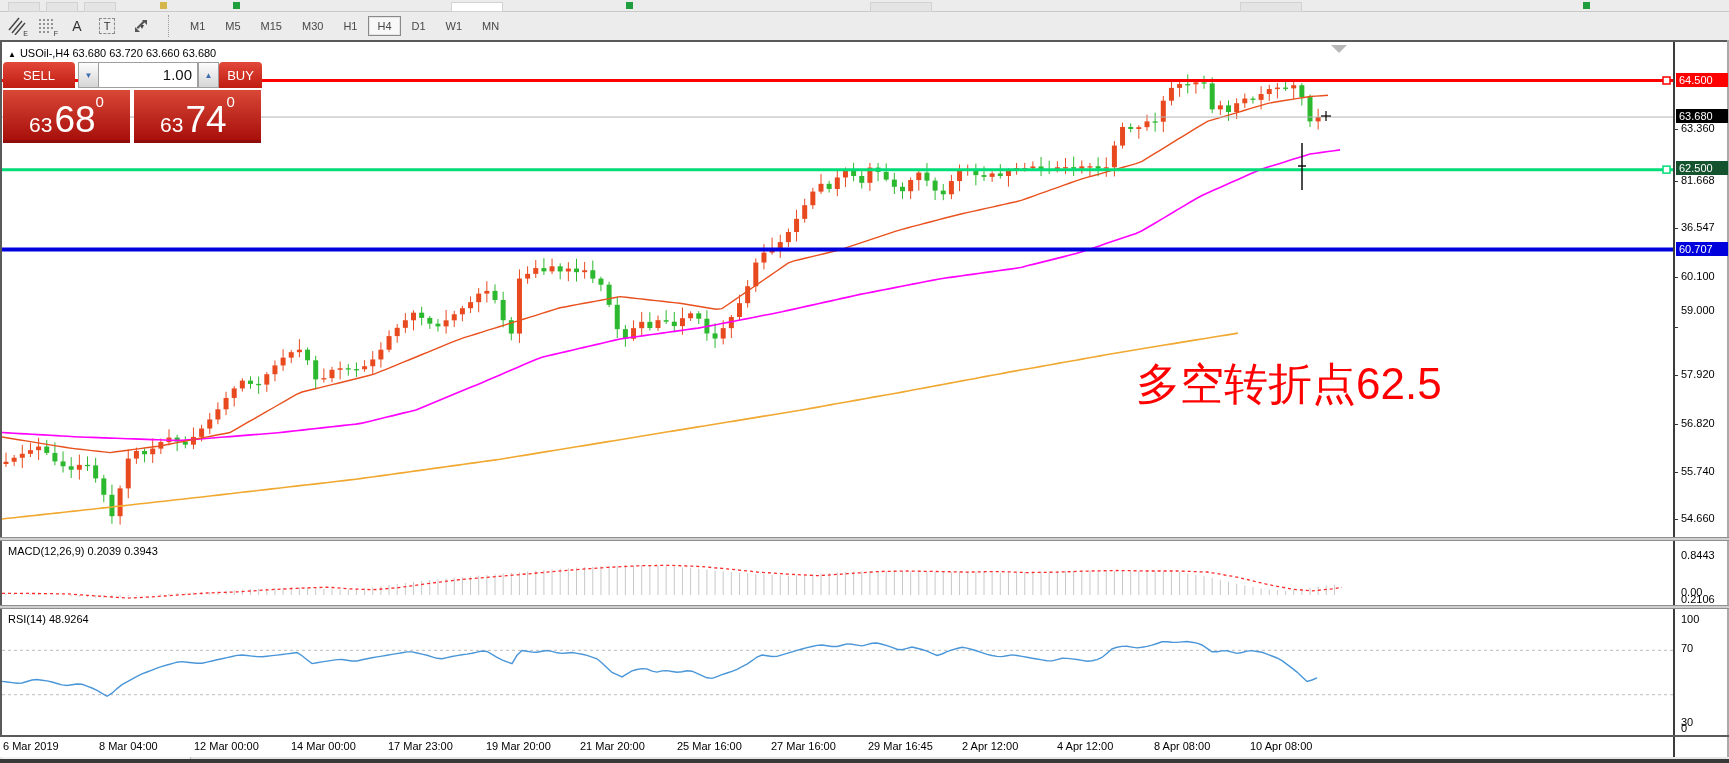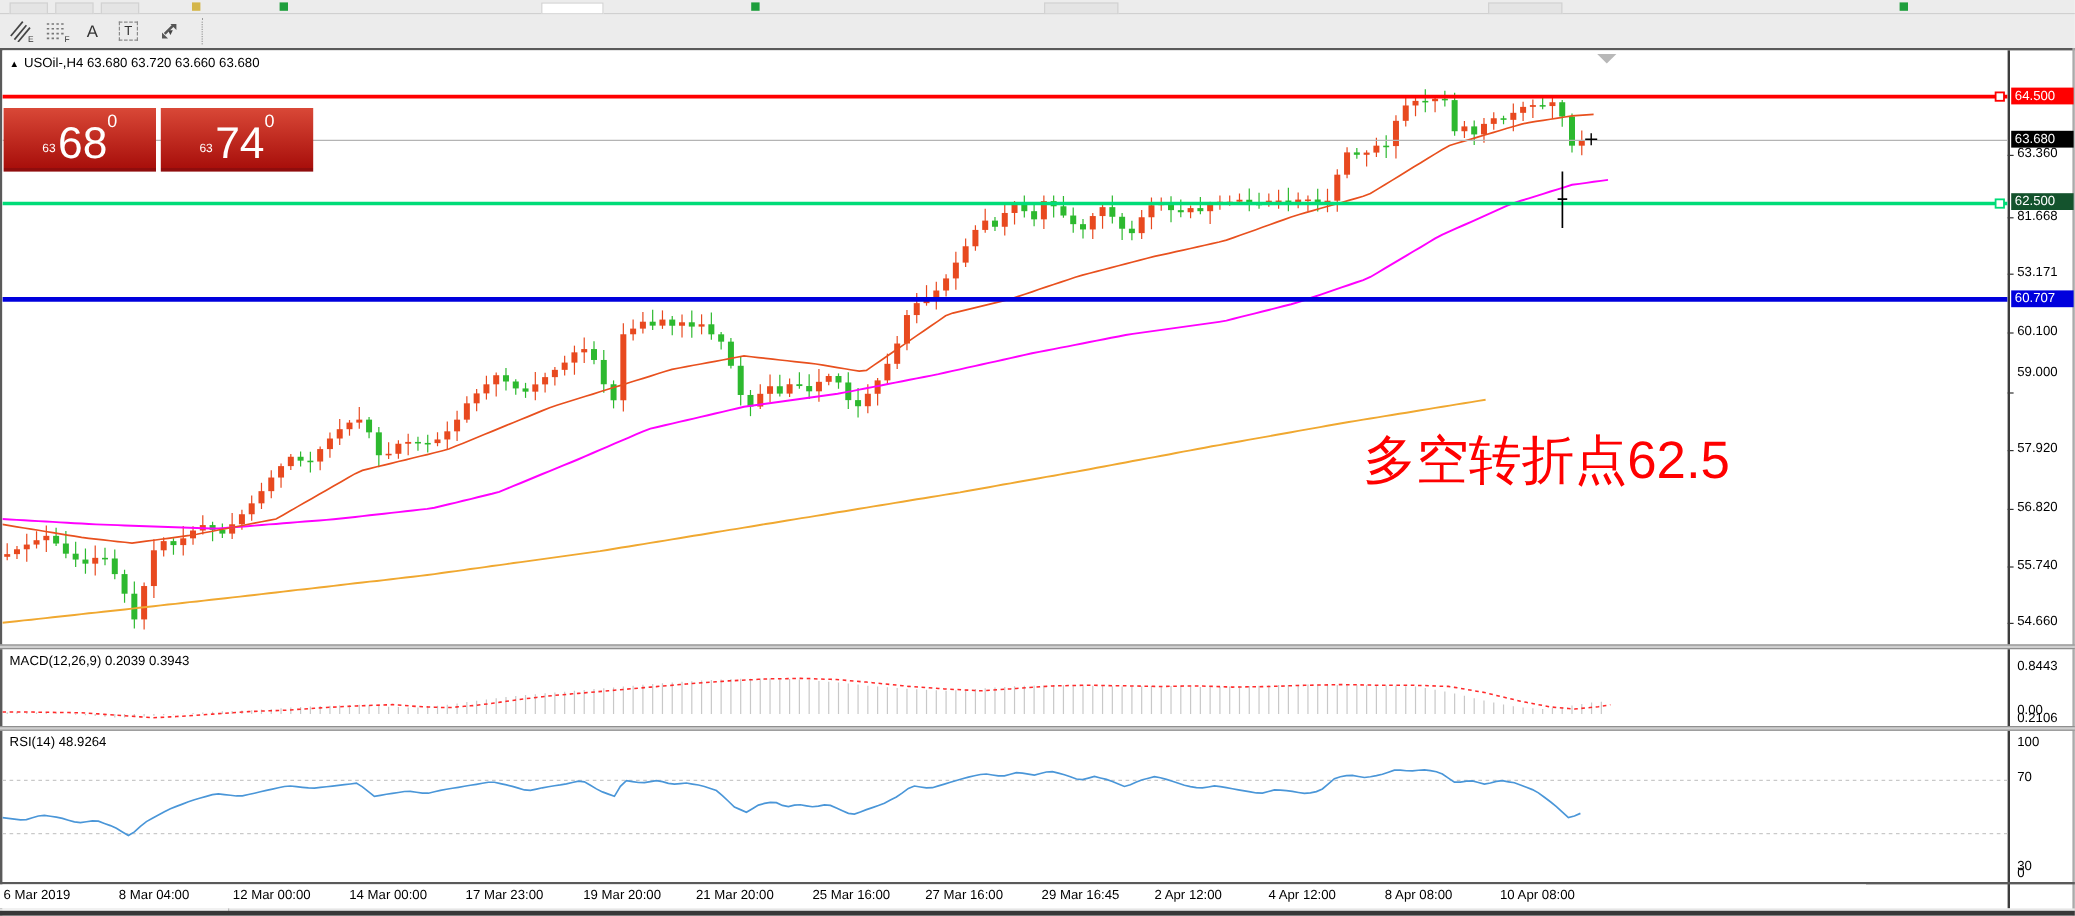--- a/index.html
+++ b/index.html
@@ -46,21 +46,21 @@
   .tp-sell{left:0;width:72px;}
   .tp-buy{left:216px;width:43px;}
   .tp-step{position:absolute;top:0;width:19px;height:24px;background:linear-gradient(#fdfdfd,#d6d6d6);border:1px solid #9f9f9f;
      color:#3c6bb0;font-size:8px;display:flex;align-items:center;justify-content:center;}
   .tp-step.down{left:75px;}
   .tp-step.up{left:195px;}
   .tp-vol{position:absolute;left:95px;top:0;width:93px;height:24px;background:#fff;border:1px solid #9f9f9f;
      font-size:15px;color:#111;text-align:right;padding-right:5px;line-height:24px;}
   .tp-big{position:absolute;top:28px;width:127px;height:48px;background:linear-gradient(#d94837,#a80f0b);
      border-bottom:3px solid #8f0d0d;color:#fff;display:flex;align-items:flex-end;justify-content:center;padding-bottom:2px;box-sizing:content-box;}
-  .tp-big .small{font-size:10px;line-height:26px;margin-right:2px;}
+  .tp-big .small{font-size:21px;line-height:26px;margin-right:2px;}
   .tp-big .big{font-size:37px;line-height:37px;font-weight:400;}
   .tp-big .sup{font-size:15px;line-height:15px;align-self:flex-start;margin-top:4px;}
   .tp-big.sell{left:0;}
   .tp-big.buy{left:131px;}
   
   .cn-note{left:1136px;top:360px;font-size:44px;color:#ff0000;z-index:20;white-space:nowrap;line-height:48px;}
   svg{position:absolute;}
 </style>
 </head>
 <body>
@@ -103,20 +103,31 @@
     <span style="border:1px dashed #8a8a8a;padding:1px 4px;font-size:11px;color:#333;">T</span>
   </div>
   <div class="tool-icon" style="width:34px;">
     <svg width="16" height="16" viewBox="0 0 16 16">
       <path d="M9 2 L14 2 L14 7 L11.5 4.5 L5 11 L3.5 9.5 L10 3 Z" fill="#555"></path>
       <path d="M2 14 L2 9 L4.5 11.5 L6 13 L7 14 Z" fill="#555"></path>
     </svg>
     <span style="font-size:8px;color:#444;margin-left:2px;">▾</span>
   </div>
   <div class="tool-sep"></div>
+  <div class="tf-row" id="tf-row">
+      <div class="tf-btn">M1</div>
+      <div class="tf-btn">M5</div>
+      <div class="tf-btn">M15</div>
+      <div class="tf-btn">M30</div>
+      <div class="tf-btn">H1</div>
+      <div class="tf-btn active">H4</div>
+      <div class="tf-btn">D1</div>
+      <div class="tf-btn">W1</div>
+      <div class="tf-btn">MN</div>
+    </div>
 </div>
 
 <div class="abs win-top-border"></div>
 <div class="abs win-left-border"></div>
 <div class="abs win-right-border"></div>
 
 <div class="abs main-panel"></div>
 <svg id="svg-main" style="left:2px;top:42px;z-index:10;" width="1671" height="495">
     <line x1="4" y1="410.67657239607416" x2="4" y2="424.94135112292" stroke="#e8491f" stroke-width="1"></line>
     <rect x="1.5" y="419.7612917795844" width="5" height="2.2281504065039712" fill="#e8491f"></rect>
@@ -456,41 +467,52 @@
     <line x1="1296" y1="124" x2="1304" y2="124" stroke="#000" stroke-width="1.4"></line>
     <line x1="1319" y1="74" x2="1329" y2="74" stroke="#000" stroke-width="1.2"></line>
     <line x1="1324" y1="69" x2="1324" y2="79" stroke="#000" stroke-width="1.2"></line>
   </svg>
 
 <div class="abs chart-title" style="z-index:25;">
   <span class="arrow">▲</span><span>USOil-,H4  63.680 63.720 63.660 63.680</span>
 </div>
 
 <div class="abs trade-panel">
+  <div class="tp-row1">
+    <div class="tp-sell">SELL</div>
+    <div class="tp-step down">
+      <span>▼</span>
+    </div>
+    <div class="tp-vol">1.00</div>
+    <div class="tp-step up">
+      <span>▲</span>
+    </div>
+    <div class="tp-buy">BUY</div>
+  </div>
   <div class="tp-big sell">
     <span class="small">63</span>
     <span class="big">68</span>
     <span class="sup">0</span>
   </div>
   <div class="tp-big buy">
     <span class="small">63</span>
     <span class="big">74</span>
     <span class="sup">0</span>
   </div>
 </div>
 
 <div class="abs cn-note">多空转折点62.5</div>
 
 <div id="price-axis">
     <div class="axis-tick" style="top:129px"></div>
     <div class="axis-label" style="top:122px">63.360</div>
     <div class="axis-tick" style="top:181px"></div>
     <div class="axis-label" style="top:174px">81.668</div>
     <div class="axis-tick" style="top:228px"></div>
-    <div class="axis-label" style="top:221px">53.171</div>
+    <div class="axis-label" style="top:221px">36.547</div>
     <div class="axis-tick" style="top:277px"></div>
     <div class="axis-label" style="top:270px">60.100</div>
     <div class="axis-tick" style="top:327px"></div>
     <div class="axis-label" style="top:304px">59.000</div>
     <div class="axis-tick" style="top:375px"></div>
     <div class="axis-label" style="top:368px">57.920</div>
     <div class="axis-tick" style="top:424px"></div>
     <div class="axis-label" style="top:417px">56.820</div>
     <div class="axis-tick" style="top:472px"></div>
     <div class="axis-label" style="top:465px">55.740</div>

